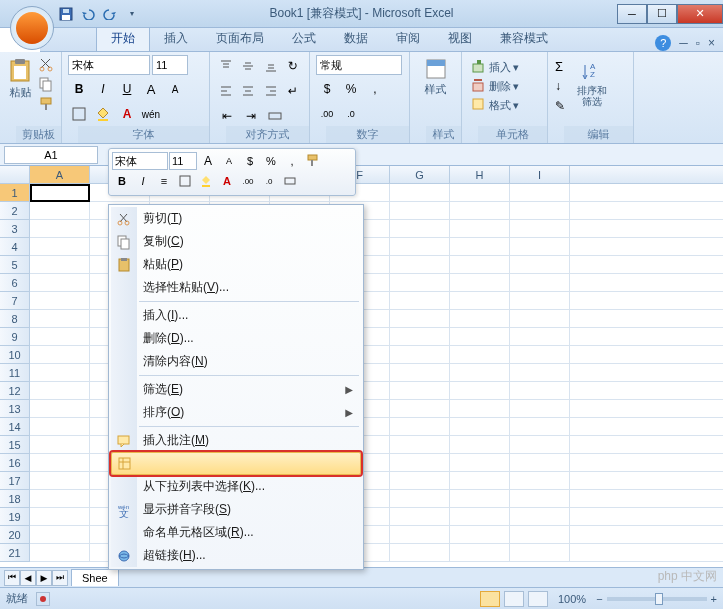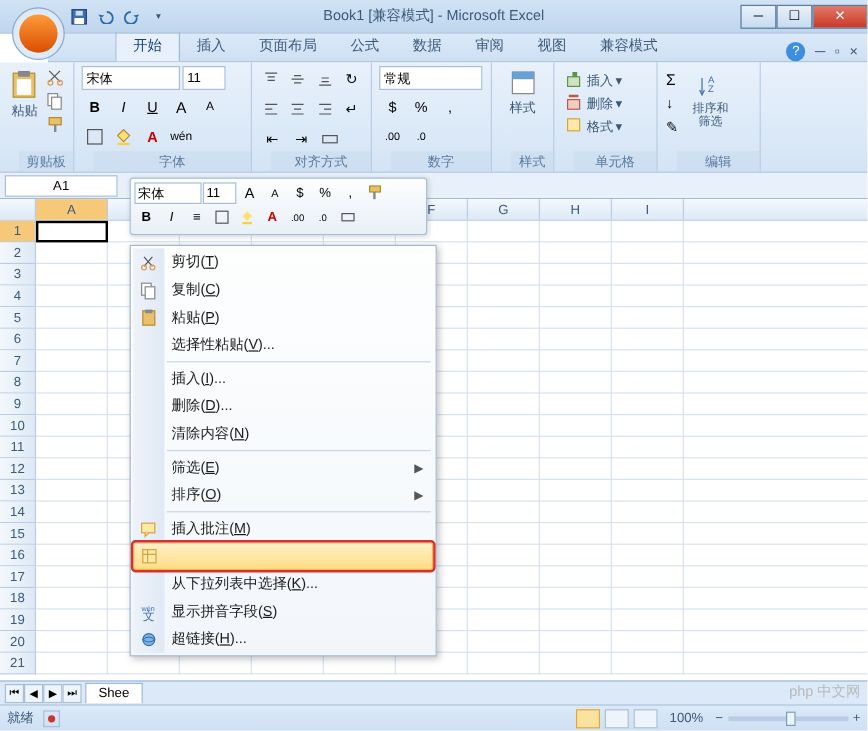--- a/index.html
+++ b/index.html
@@ -568,20 +568,23 @@
     <div class="cm-item">
       <span class="cm-icon">
         <svg width="16" height="16">
           <text x="2" y="7" font-size="6" fill="#3d6db3">wén</text>
           <text x="3" y="15" font-size="10" fill="#3d6db3">文</text>
         </svg>
       </span>
       <span>显示拼音字段(<span class="hotkey">S</span>)</span>
     </div>
     <div class="cm-item">
+      <span>命名单元格区域(<span class="hotkey">R</span>)...</span>
+    </div>
+    <div class="cm-item">
       <span class="cm-icon">
         <svg width="16" height="16">
           <circle cx="8" cy="8" r="5" fill="#7ab8e8" stroke="#3d6db3"></circle>
           <path d="M3 8 Q8 4 13 8 M3 8 Q8 12 13 8" fill="none" stroke="#3d6db3"></path>
         </svg>
       </span>
       <span>超链接(<span class="hotkey">H</span>)...</span>
     </div>
   </div>
 

